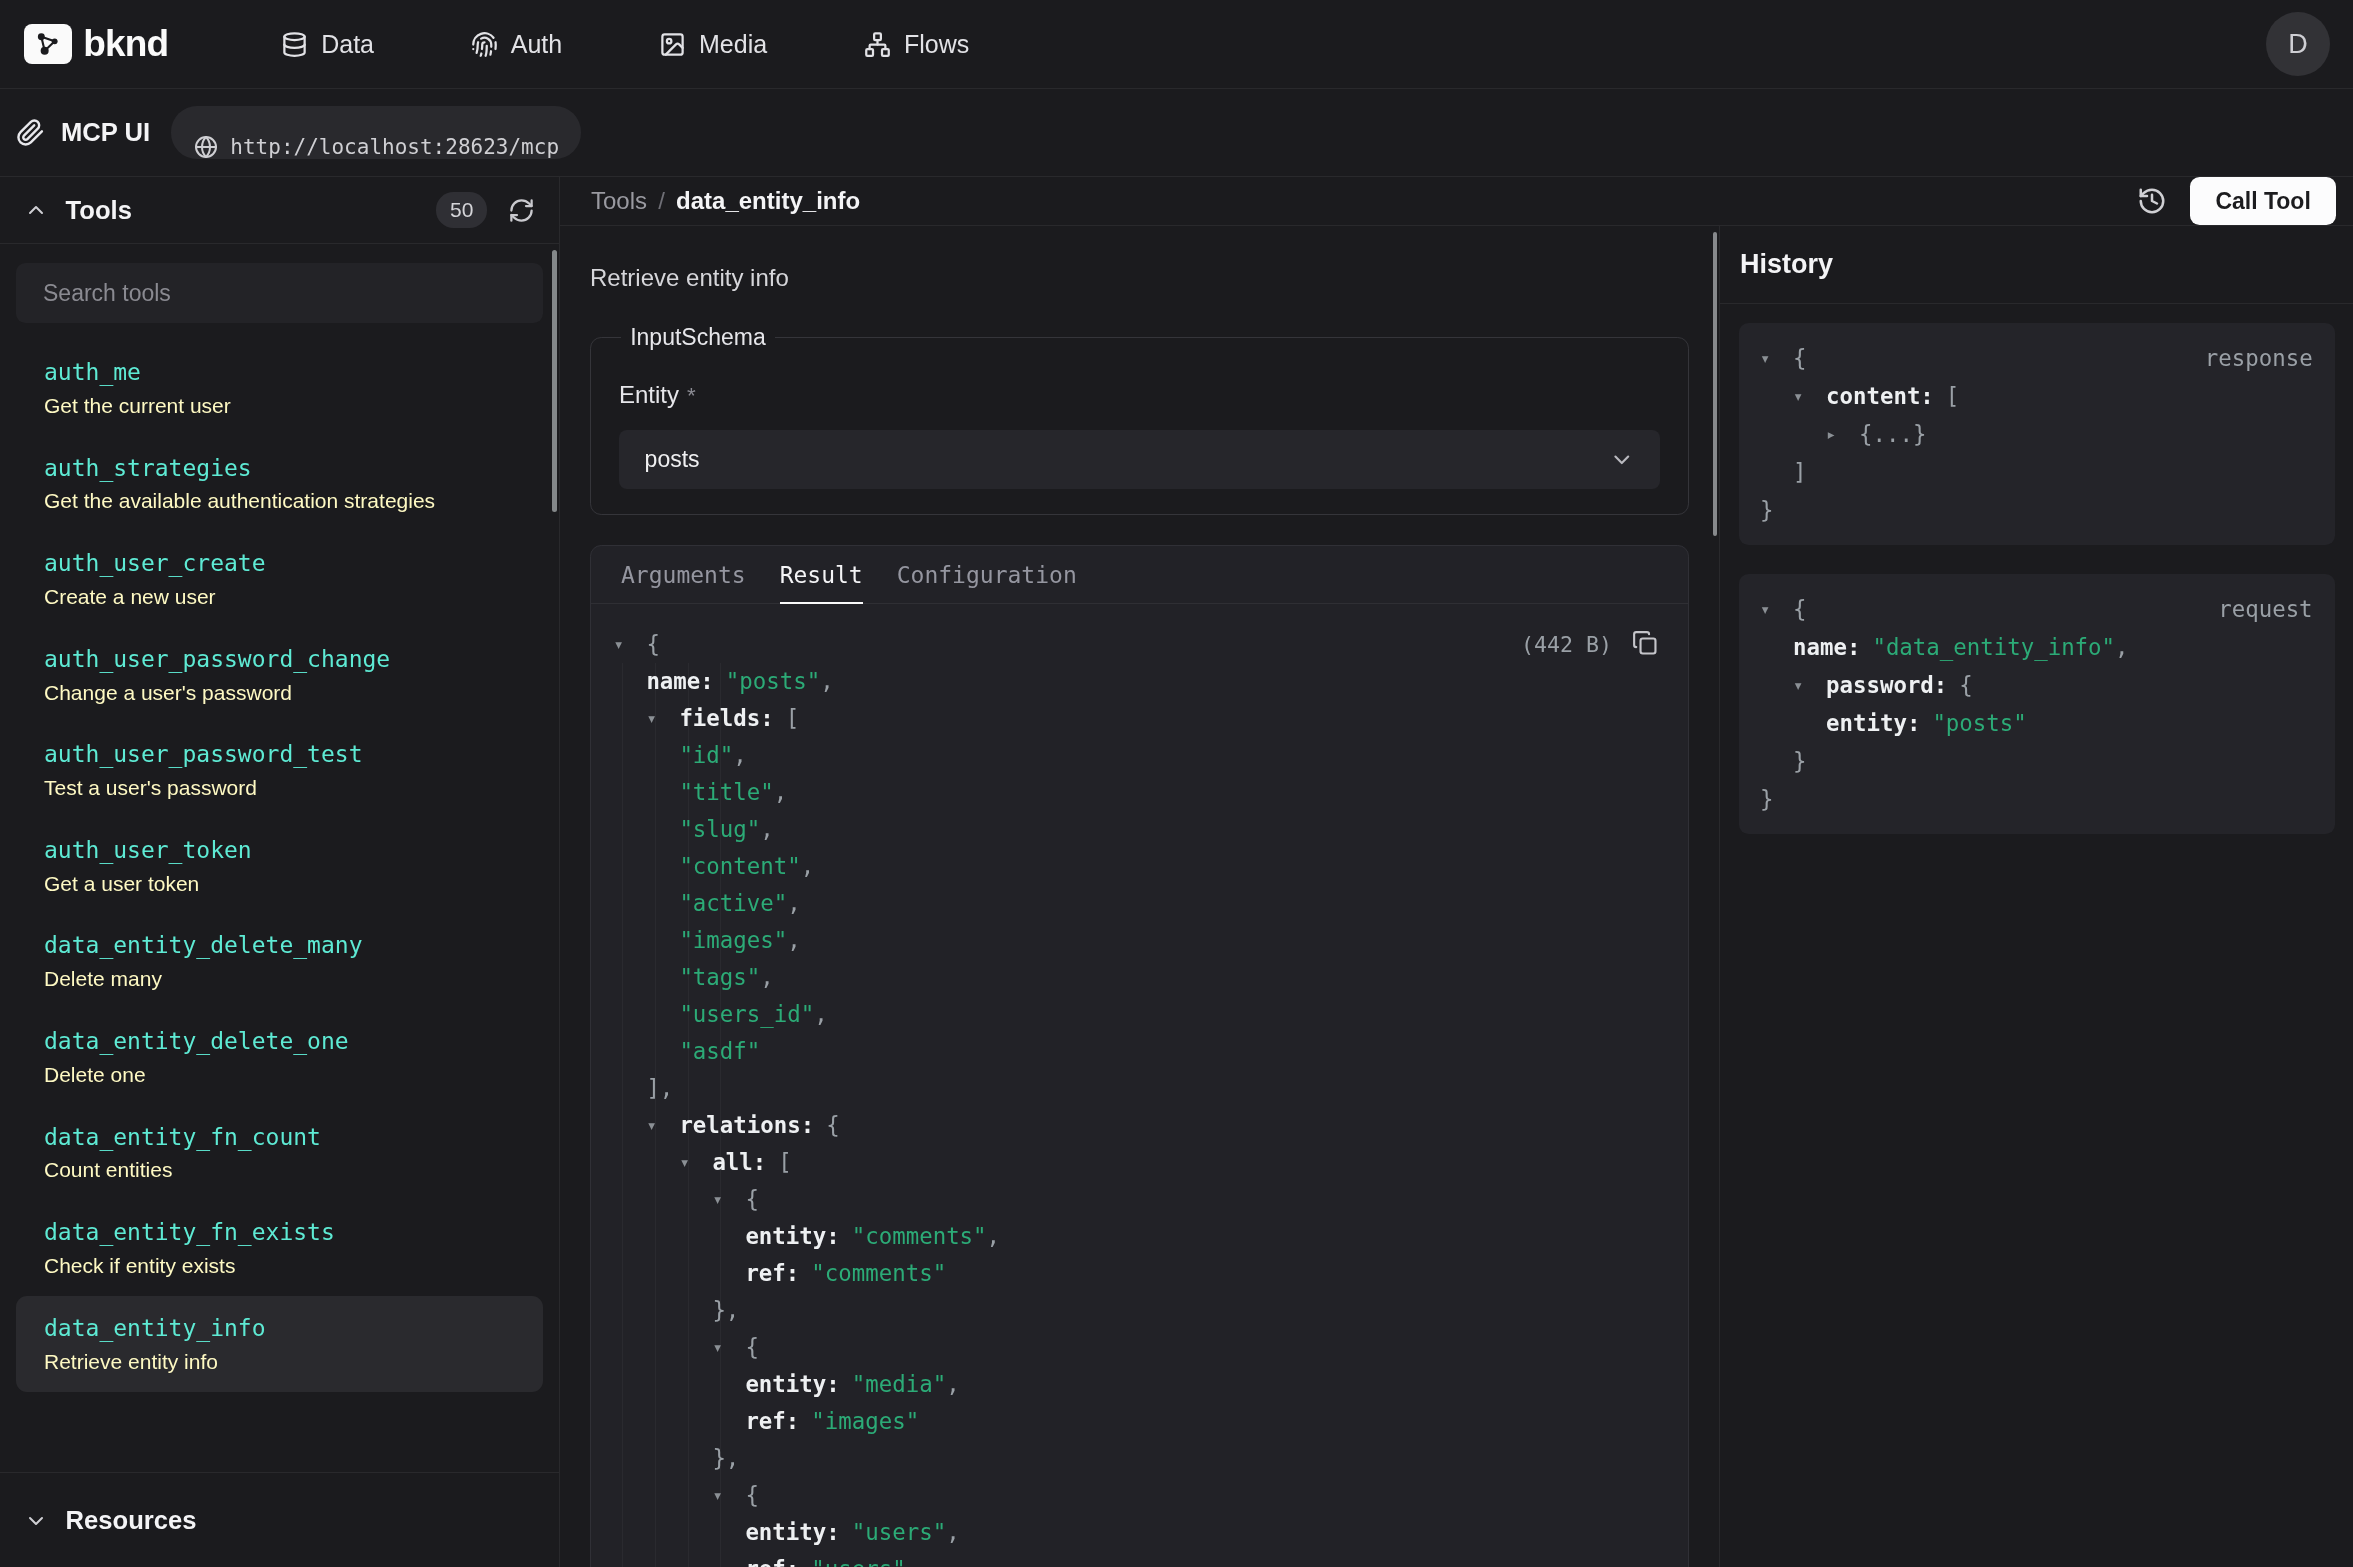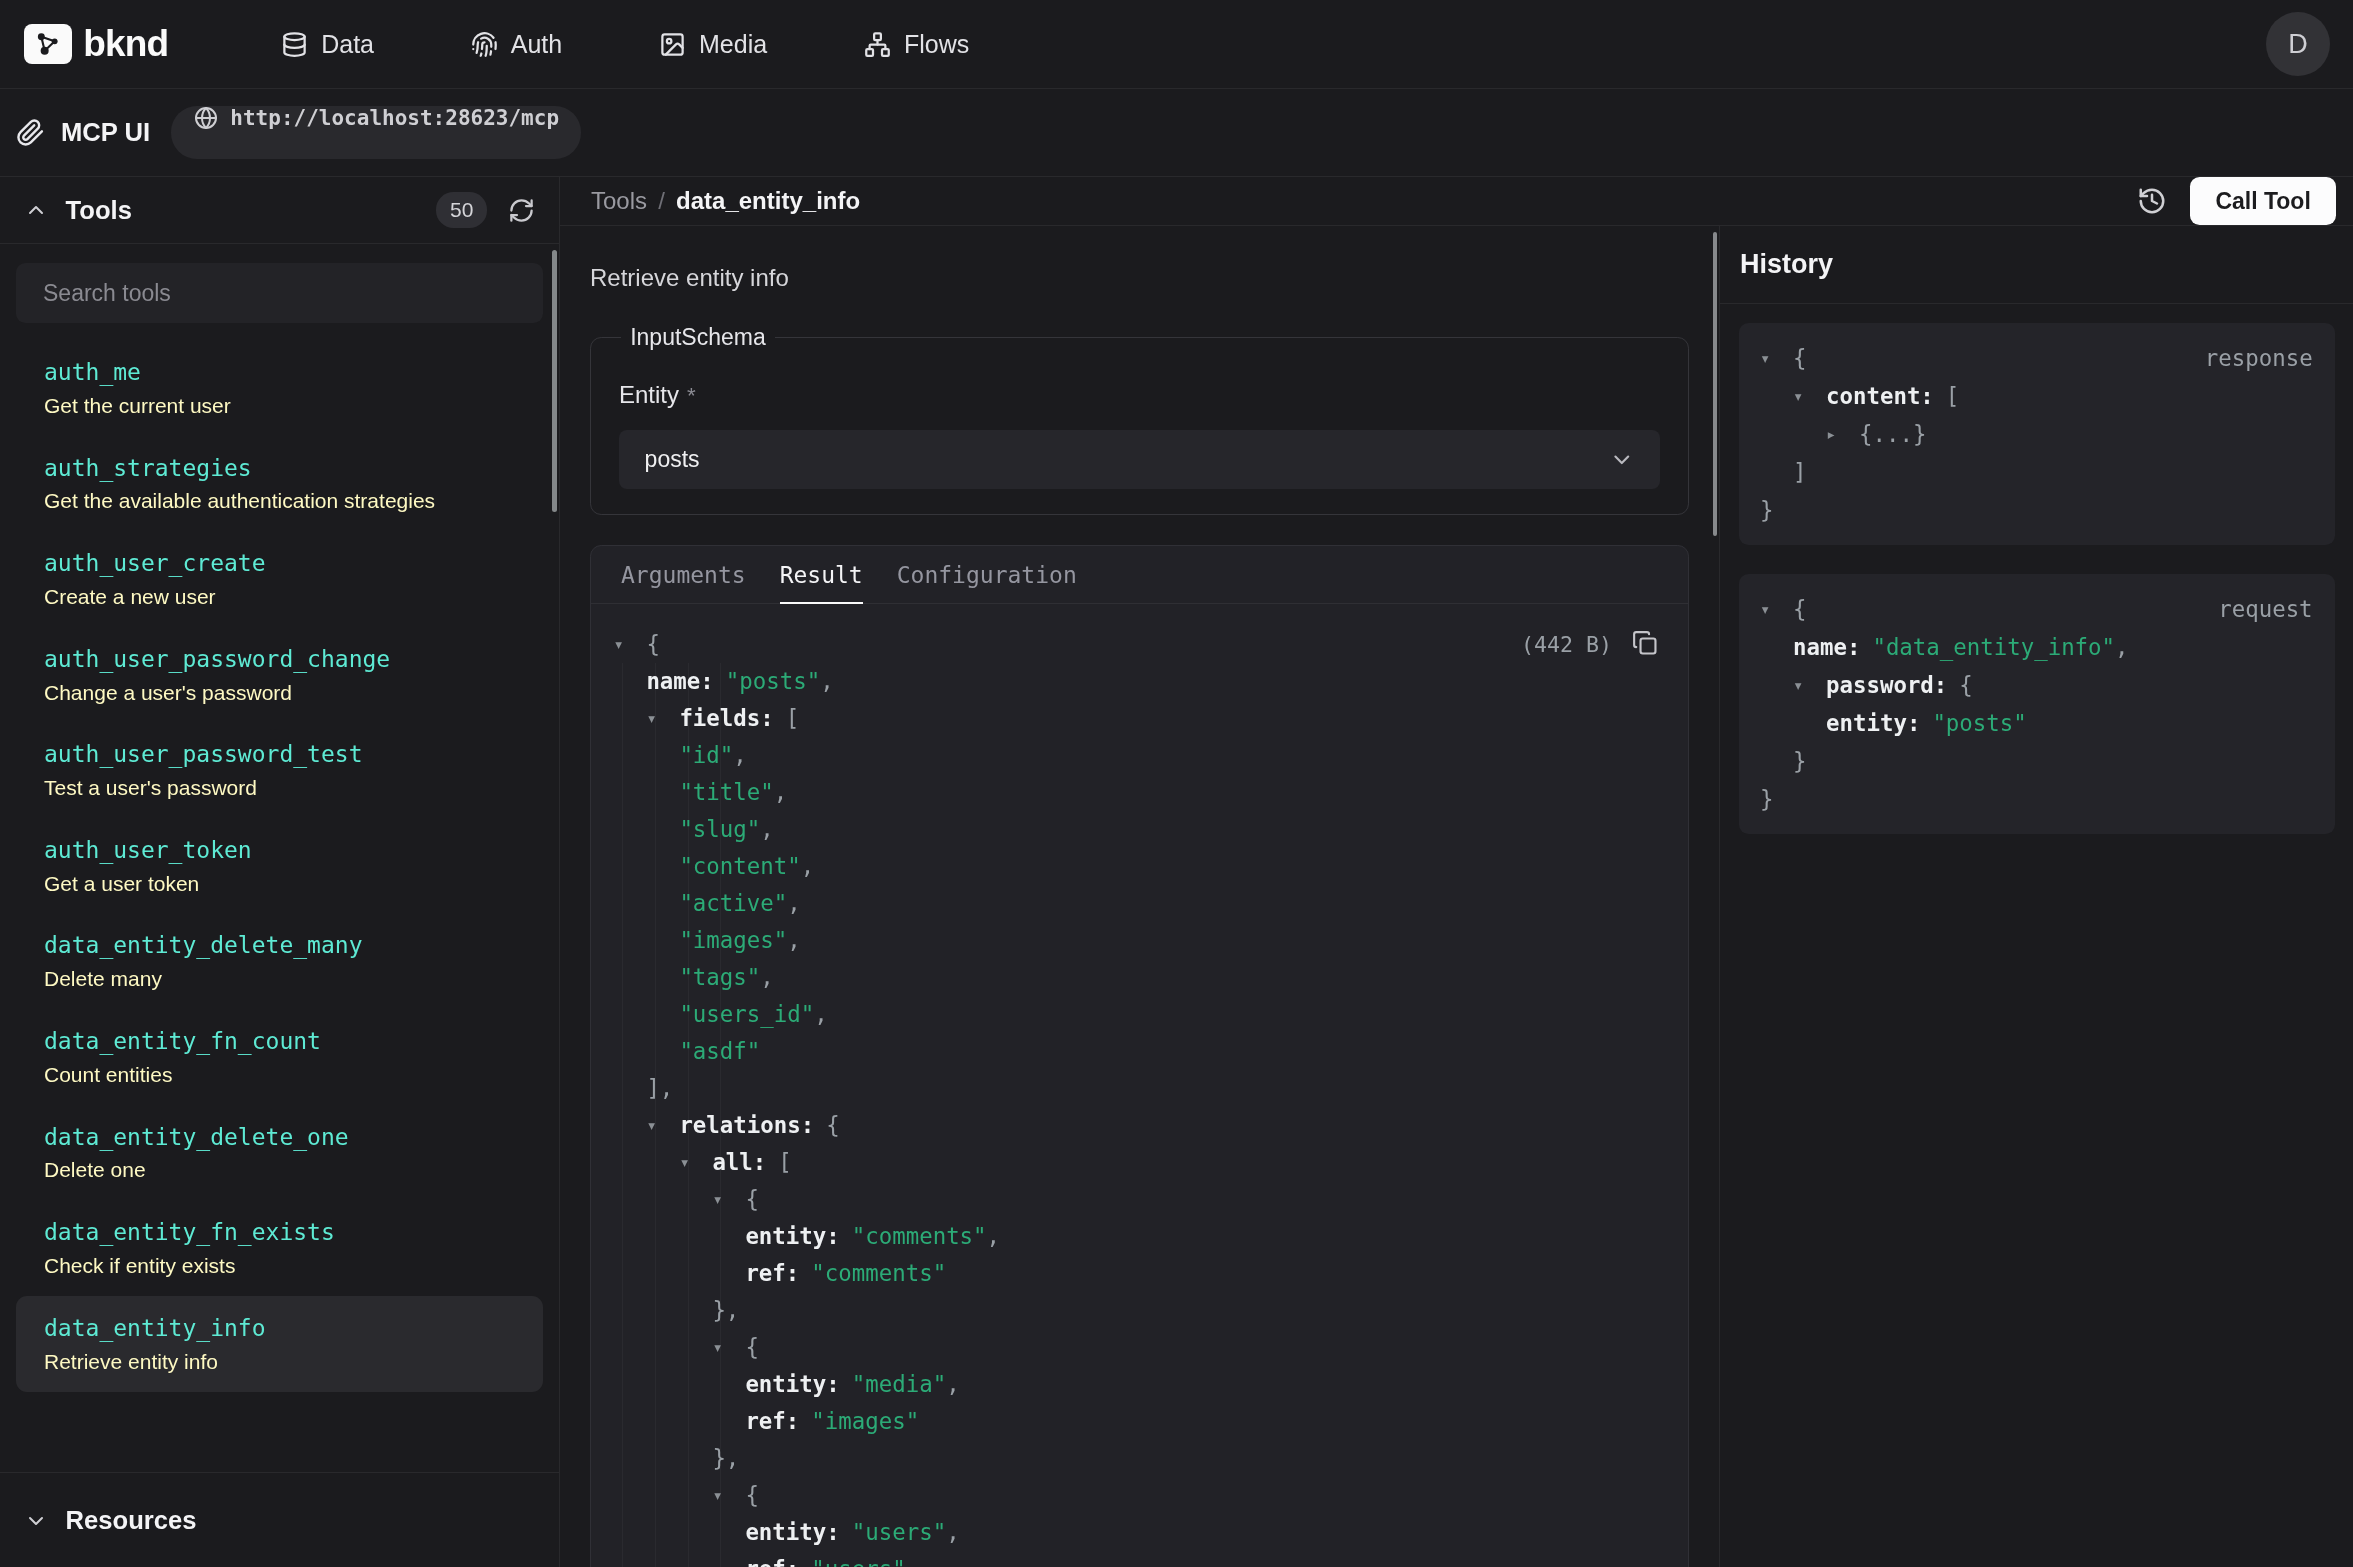--- a/index.html
+++ b/index.html
@@ -14,21 +14,21 @@
   .logo-box { width:48px; height:40px; background:#fafafa; border-radius:8px; display:flex; align-items:center; justify-content:center; color:#1b1b1e; }
   .brand-text { font-size:37px; font-weight:700; letter-spacing:-0.8px; color:#fafafa; }
   .topnav nav { display:flex; gap:97px; margin-left:113px; }
   .nav-item { display:flex; align-items:center; gap:12.8px; font-size:25px; color:#e2e2e6; cursor:pointer; }
   .nav-item svg { color:#e2e2e6; }
   .avatar { margin-left:auto; width:64px; height:64px; border-radius:50%; background:#323236; display:flex; align-items:center; justify-content:center; font-size:27px; color:#cfcfd4; }
 
   
   .mcp-row { height:88px; border-bottom:0.8px solid #29292c; display:flex; align-items:center; padding:0 16px; }
   .mcp-title { font-size:25.6px; font-weight:700; margin-left:16px; color:#f4f4f6; }
-  .url-pill { margin-left:21px; height:53px; background:#29292d; border-radius:26px; display:flex; align-items:flex-start; gap:12.8px; padding:0 22.4px; color:#cfcfd3;font-weight:bold; }
+  .url-pill { margin-left:21px; height:53px; background:#29292d; border-radius:26px; display:flex; align-items:flex-end; gap:12.8px; padding:0 22.4px; color:#cfcfd3; }
   .url-pill .url-text { font-size:21px; }
 
   
   .columns { display:flex; height:1391px; }
   .sidebar { width:560px; border-right:0.8px solid #29292c; display:flex; flex-direction:column; position:relative; }
   .side-header { height:67px; border-bottom:0.8px solid #29292c; display:flex; align-items:center; padding:0 24px; }
   .side-header .chev { color:#cfcfd4; display:flex; }
   .side-title { font-size:25.6px; font-weight:700; margin-left:17.6px; color:#f4f4f6; }
   .count-badge { margin-left:auto; background:#2f2f34; border-radius:17.6px; padding:5.6px 13.6px; font-size:21px; color:#d4d4d8; }
   .refresh-btn { margin-left:21px; color:#c9c9ce; display:flex; cursor:pointer; }
@@ -244,27 +244,27 @@
               <div class="tool-name mono">auth_user_token</div>
               <div class="tool-desc">Get a user token</div>
             </div>
 
             <div class="tool-item">
               <div class="tool-name mono">data_entity_delete_many</div>
               <div class="tool-desc">Delete many</div>
             </div>
 
             <div class="tool-item">
+              <div class="tool-name mono">data_entity_delete_one</div>
+              <div class="tool-desc">Delete one</div>
+            </div>
+
+            <div class="tool-item">
               <div class="tool-name mono">data_entity_fn_count</div>
               <div class="tool-desc">Count entities</div>
-            </div>
-
-            <div class="tool-item">
-              <div class="tool-name mono">data_entity_delete_one</div>
-              <div class="tool-desc">Delete one</div>
             </div>
 
             <div class="tool-item">
               <div class="tool-name mono">data_entity_fn_exists</div>
               <div class="tool-desc">Check if entity exists</div>
             </div>
 
             <div class="tool-item selected">
               <div class="tool-name mono">data_entity_info</div>
               <div class="tool-desc">Retrieve entity info</div>

